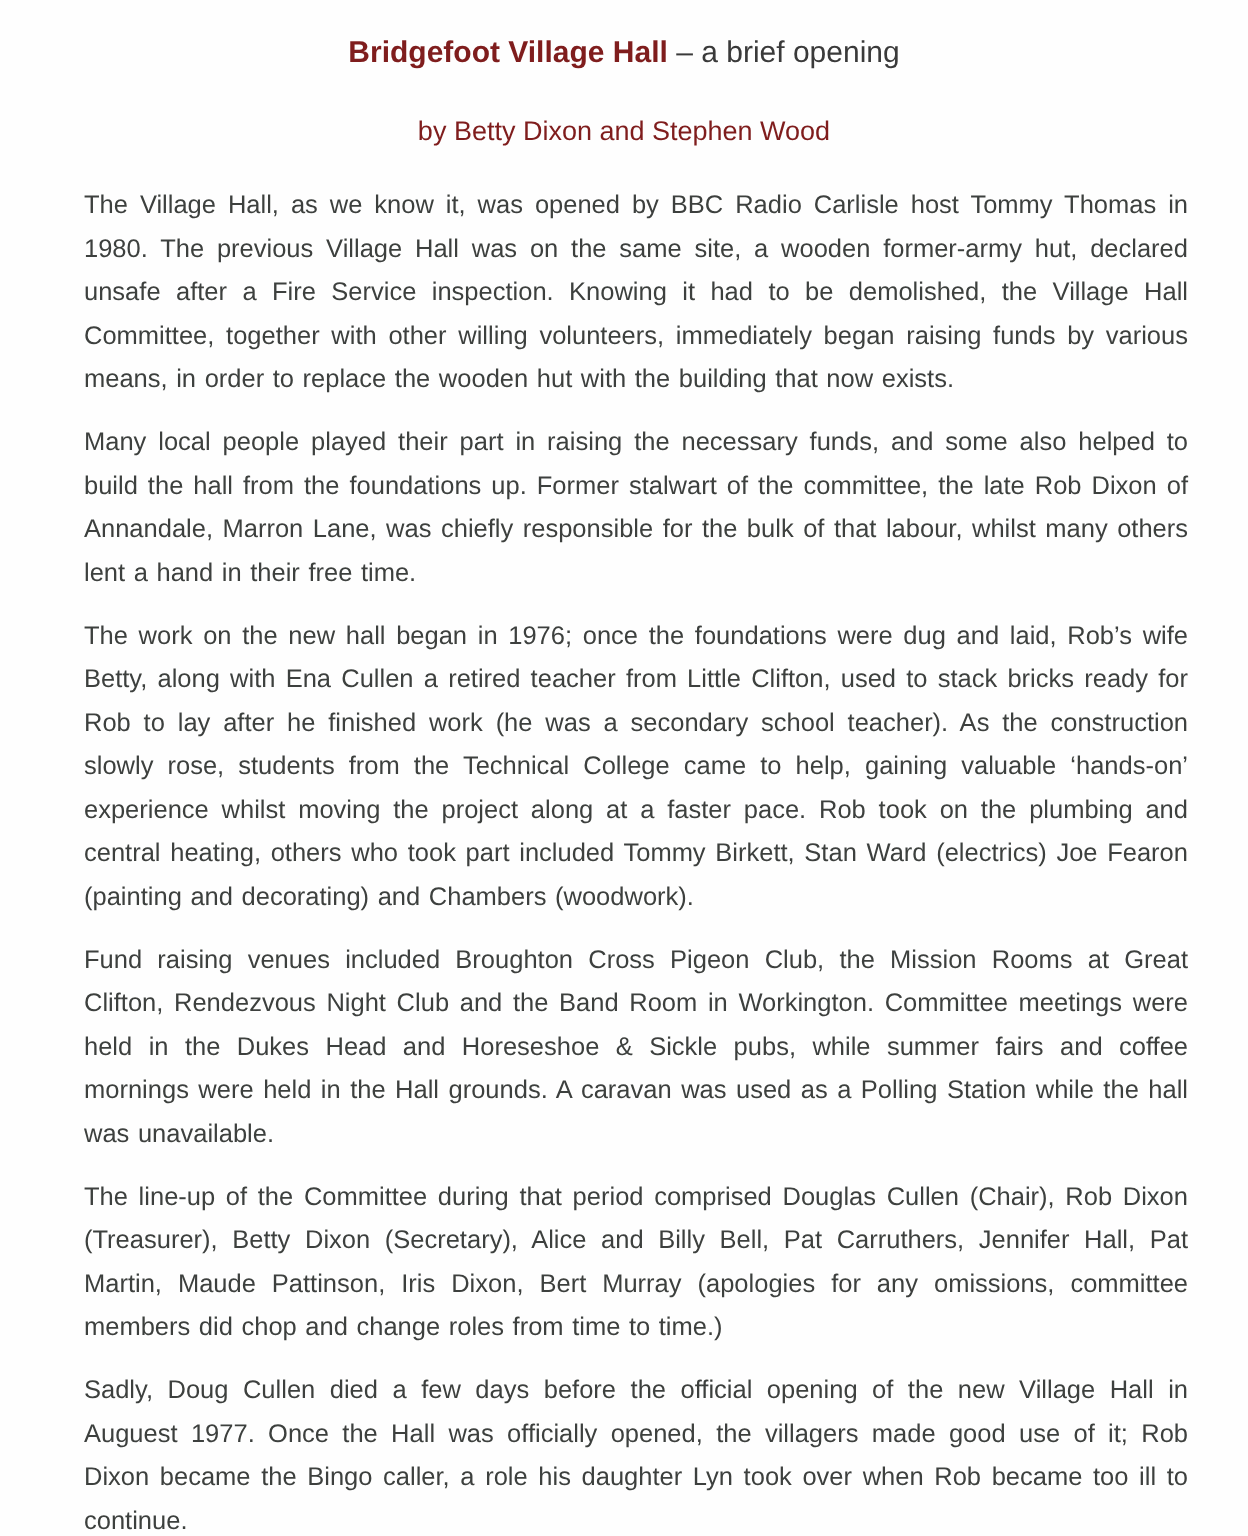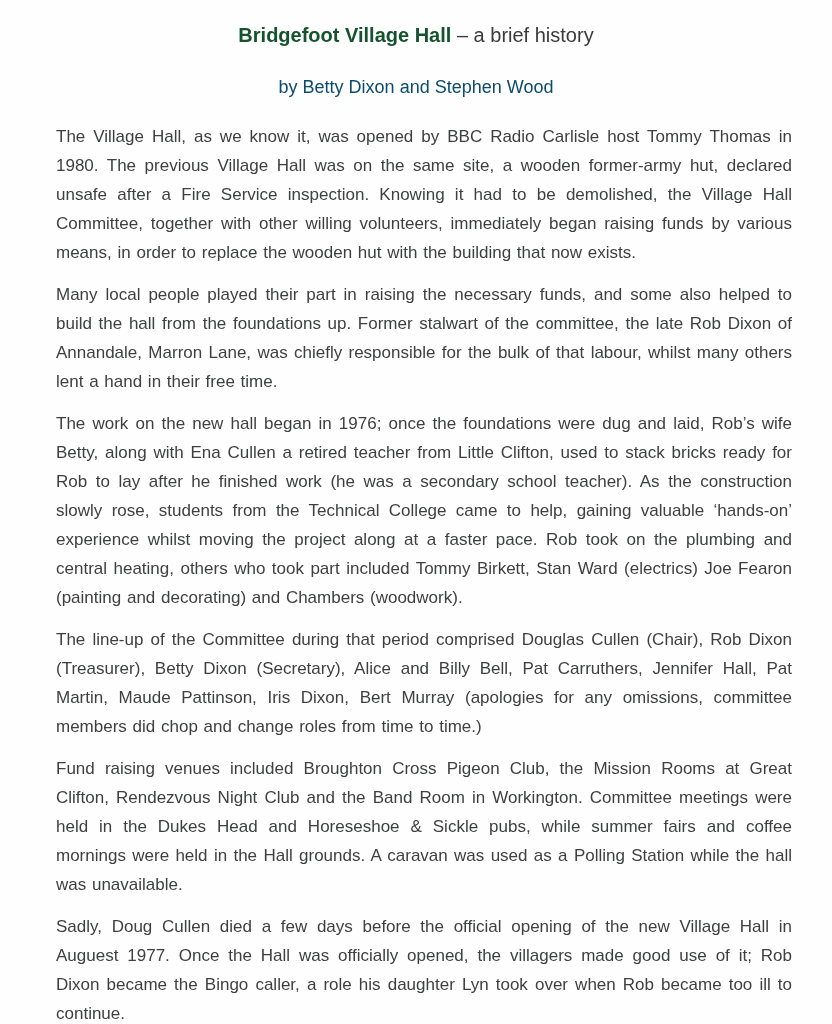--- a/index.html
+++ b/index.html
@@ -19,52 +19,52 @@
   .title {
     margin: 6px 0 0 0;
     text-align: center;
     font-size: 20px;
     font-weight: 400;
     color: #3a3a3a;
     line-height: 26px;
   }
   .title-bold {
     font-weight: 700;
-    color: #14532d;
+    color: #7f1d1d;
   }
   .byline {
     margin: 27px 0 0 0;
     text-align: center;
     font-size: 18px;
-    color: #0c4a6e;
+    color: #7f1d1d;
     line-height: 24px;
   }
   .content {
     margin-top: 23px;
   }
   .content p {
     margin: 0 0 13px 16px;
     font-size: 17px;
     line-height: 29px;
     color: #3d403e;
     text-align: justify;
     word-spacing: 1px;
   }
 </style>
 </head>
 <body>
 
 <div class="page">
 
-  <h1 class="title"><span class="title-bold">Bridgefoot Village Hall</span><span> – a brief history</span></h1>
+  <h1 class="title"><span class="title-bold">Bridgefoot Village Hall</span><span> – a brief opening</span></h1>
 
   <p class="byline">by Betty Dixon and Stephen Wood</p>
 
   <div class="content">
     <p>The Village Hall, as we know it, was opened by BBC Radio Carlisle host Tommy Thomas in 1980. The previous Village Hall was on the same site, a wooden former-army hut, declared unsafe after a Fire Service inspection. Knowing it had to be demolished, the Village Hall Committee, together with other willing volunteers, immediately began raising funds by various means, in order to replace the wooden hut with the building that now exists.</p>
     <p>Many local people played their part in raising the necessary funds, and some also helped to build the hall from the foundations up. Former stalwart of the committee, the late Rob Dixon of Annandale, Marron Lane, was chiefly responsible for the bulk of that labour, whilst many others lent a hand in their free time.</p>
     <p>The work on the new hall began in 1976; once the foundations were dug and laid, Rob’s wife Betty, along with Ena Cullen a retired teacher from Little Clifton, used to stack bricks ready for Rob to lay after he finished work (he was a secondary school teacher). As the construction slowly rose, students from the Technical College came to help, gaining valuable ‘hands-on’ experience whilst moving the project along at a faster pace. Rob took on the plumbing and central heating, others who took part included Tommy Birkett, Stan Ward (electrics) Joe Fearon (painting and decorating) and Chambers (woodwork).</p>
+    <p>Fund raising venues included Broughton Cross Pigeon Club, the Mission Rooms at Great Clifton, Rendezvous Night Club and the Band Room in Workington. Committee meetings were held in the Dukes Head and Horeseshoe &amp; Sickle pubs, while summer fairs and coffee mornings were held in the Hall grounds. A caravan was used as a Polling Station while the hall was unavailable.</p>
     <p>The line-up of the Committee during that period comprised Douglas Cullen (Chair), Rob Dixon (Treasurer), Betty Dixon (Secretary), Alice and Billy Bell, Pat Carruthers, Jennifer Hall, Pat Martin, Maude Pattinson, Iris Dixon, Bert Murray (apologies for any omissions, committee members did chop and change roles from time to time.)</p>
-    <p>Fund raising venues included Broughton Cross Pigeon Club, the Mission Rooms at Great Clifton, Rendezvous Night Club and the Band Room in Workington. Committee meetings were held in the Dukes Head and Horeseshoe &amp; Sickle pubs, while summer fairs and coffee mornings were held in the Hall grounds. A caravan was used as a Polling Station while the hall was unavailable.</p>
     <p>Sadly, Doug Cullen died a few days before the official opening of the new Village Hall in Auguest 1977. Once the Hall was officially opened, the villagers made good use of it; Rob Dixon became the Bingo caller, a role his daughter Lyn took over when Rob became too ill to continue.</p>
   </div>
 
 </div>
 
 </body></html>

